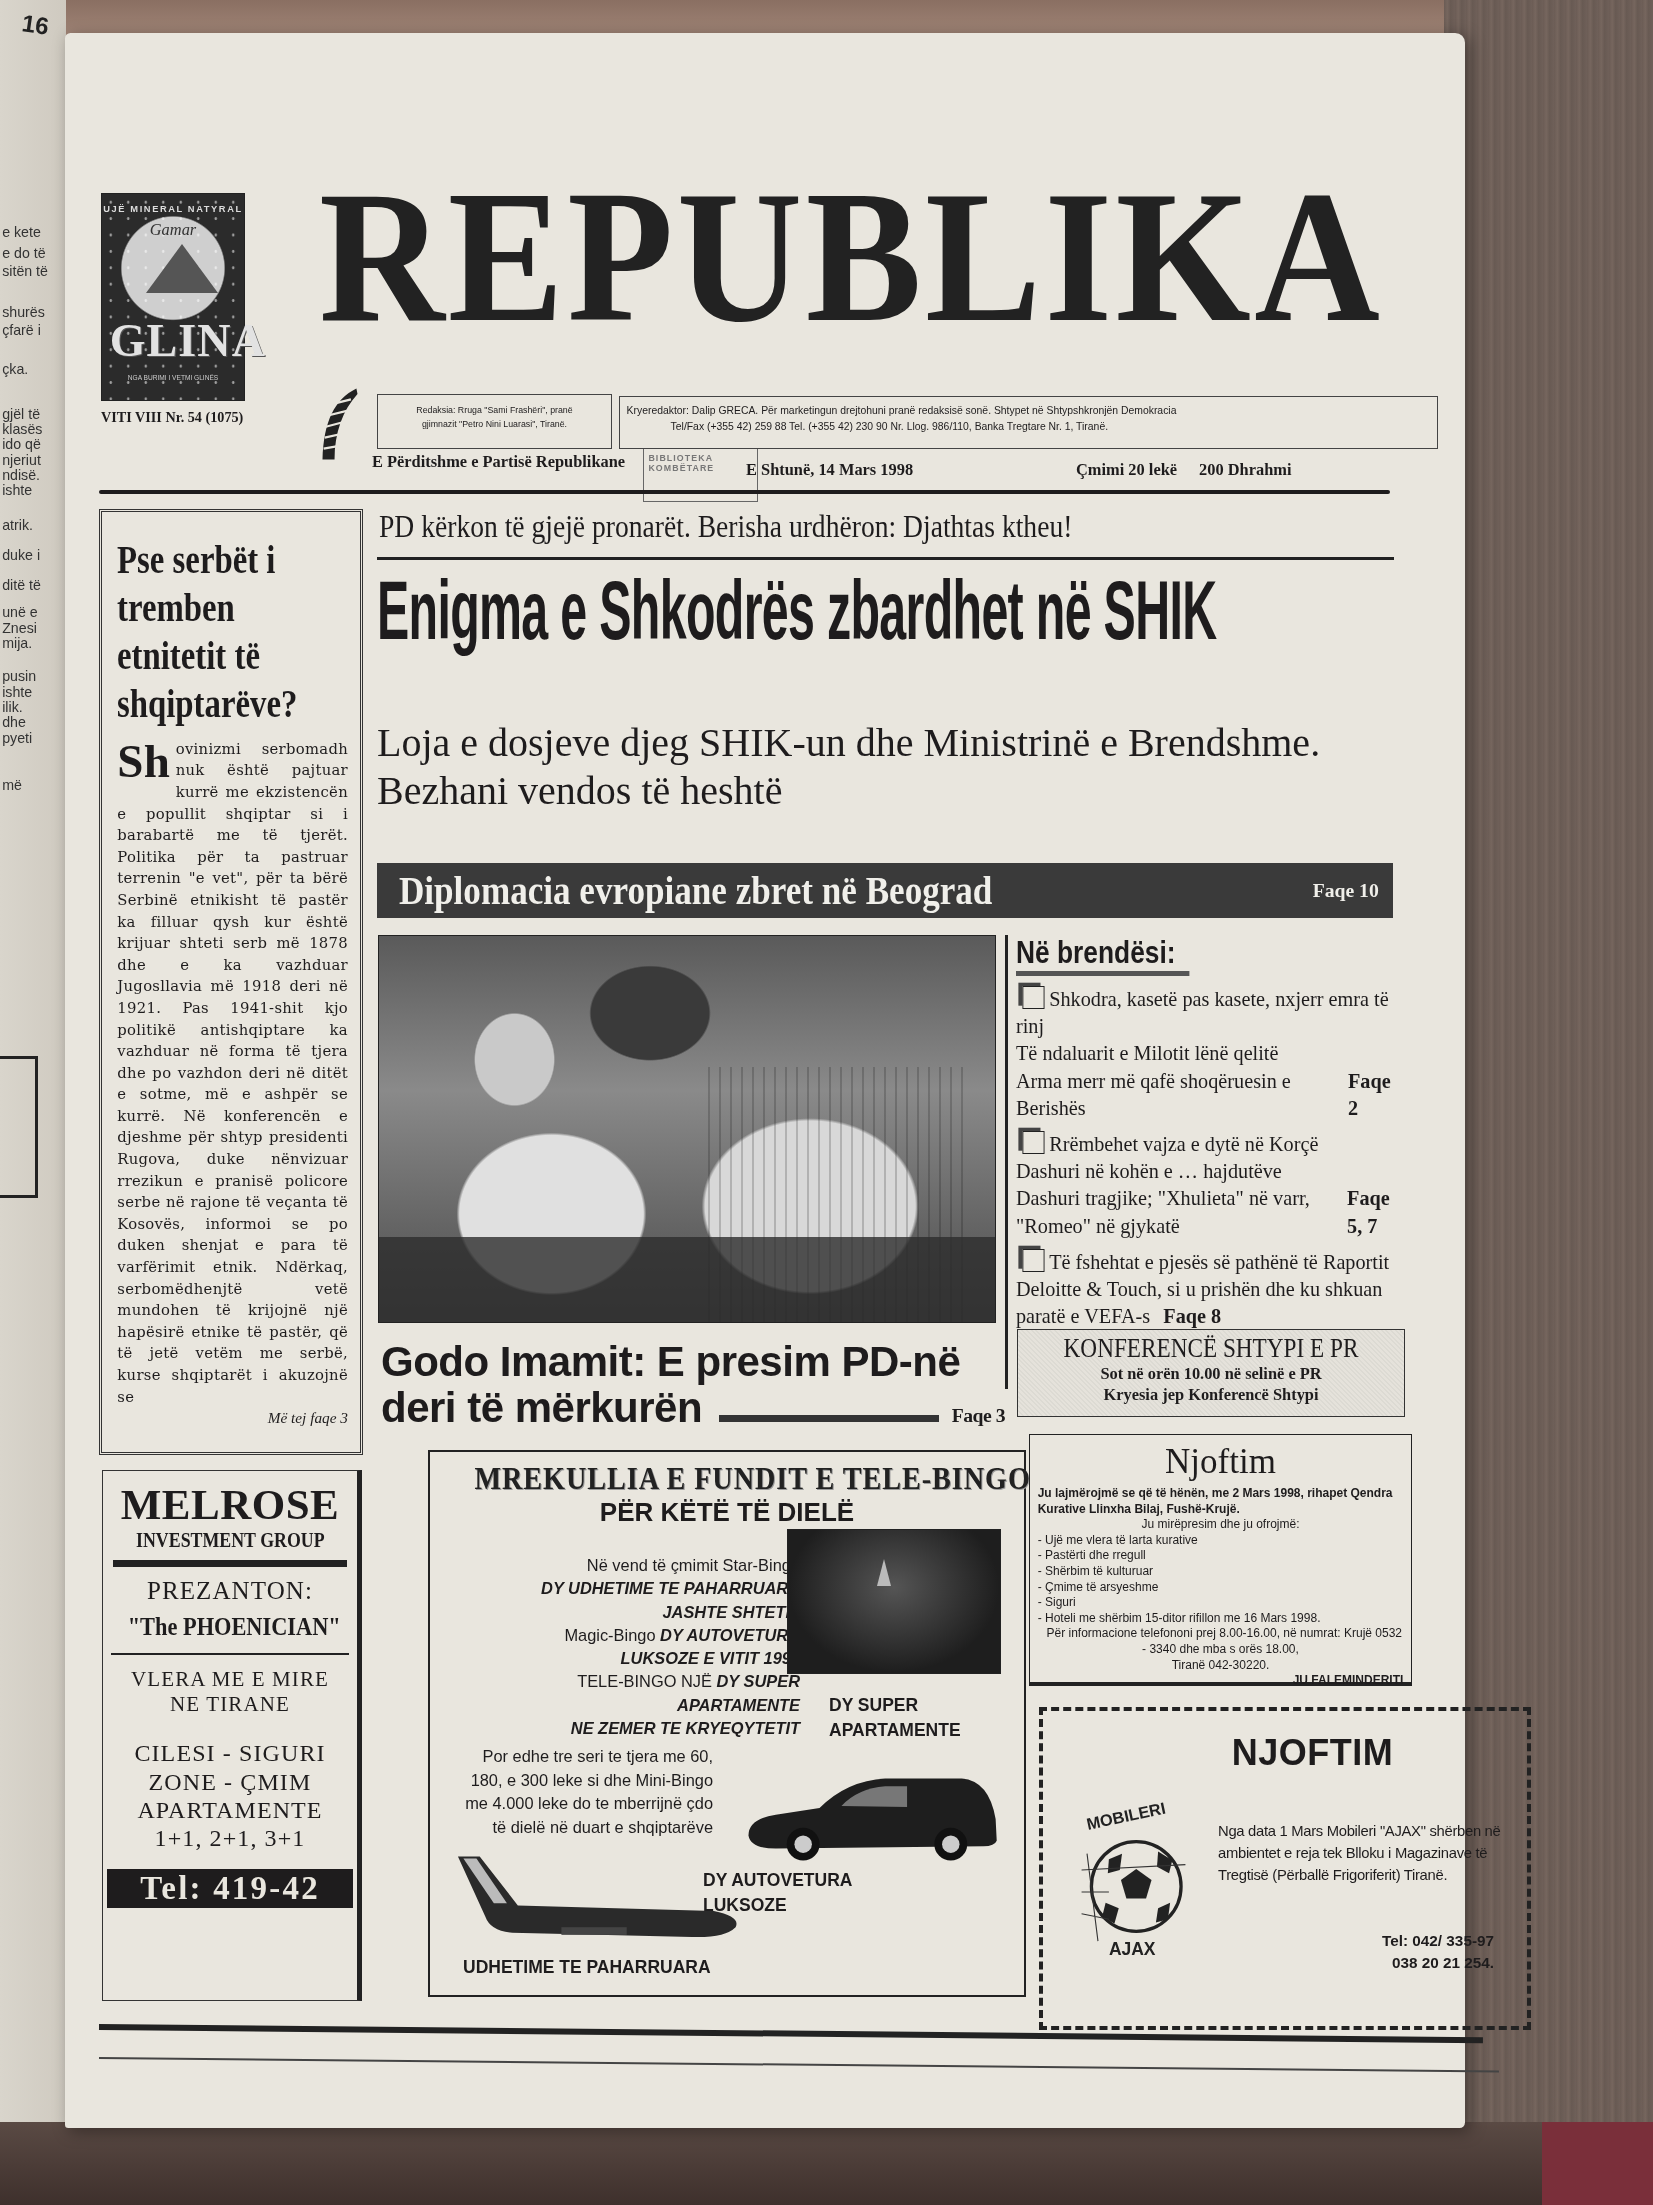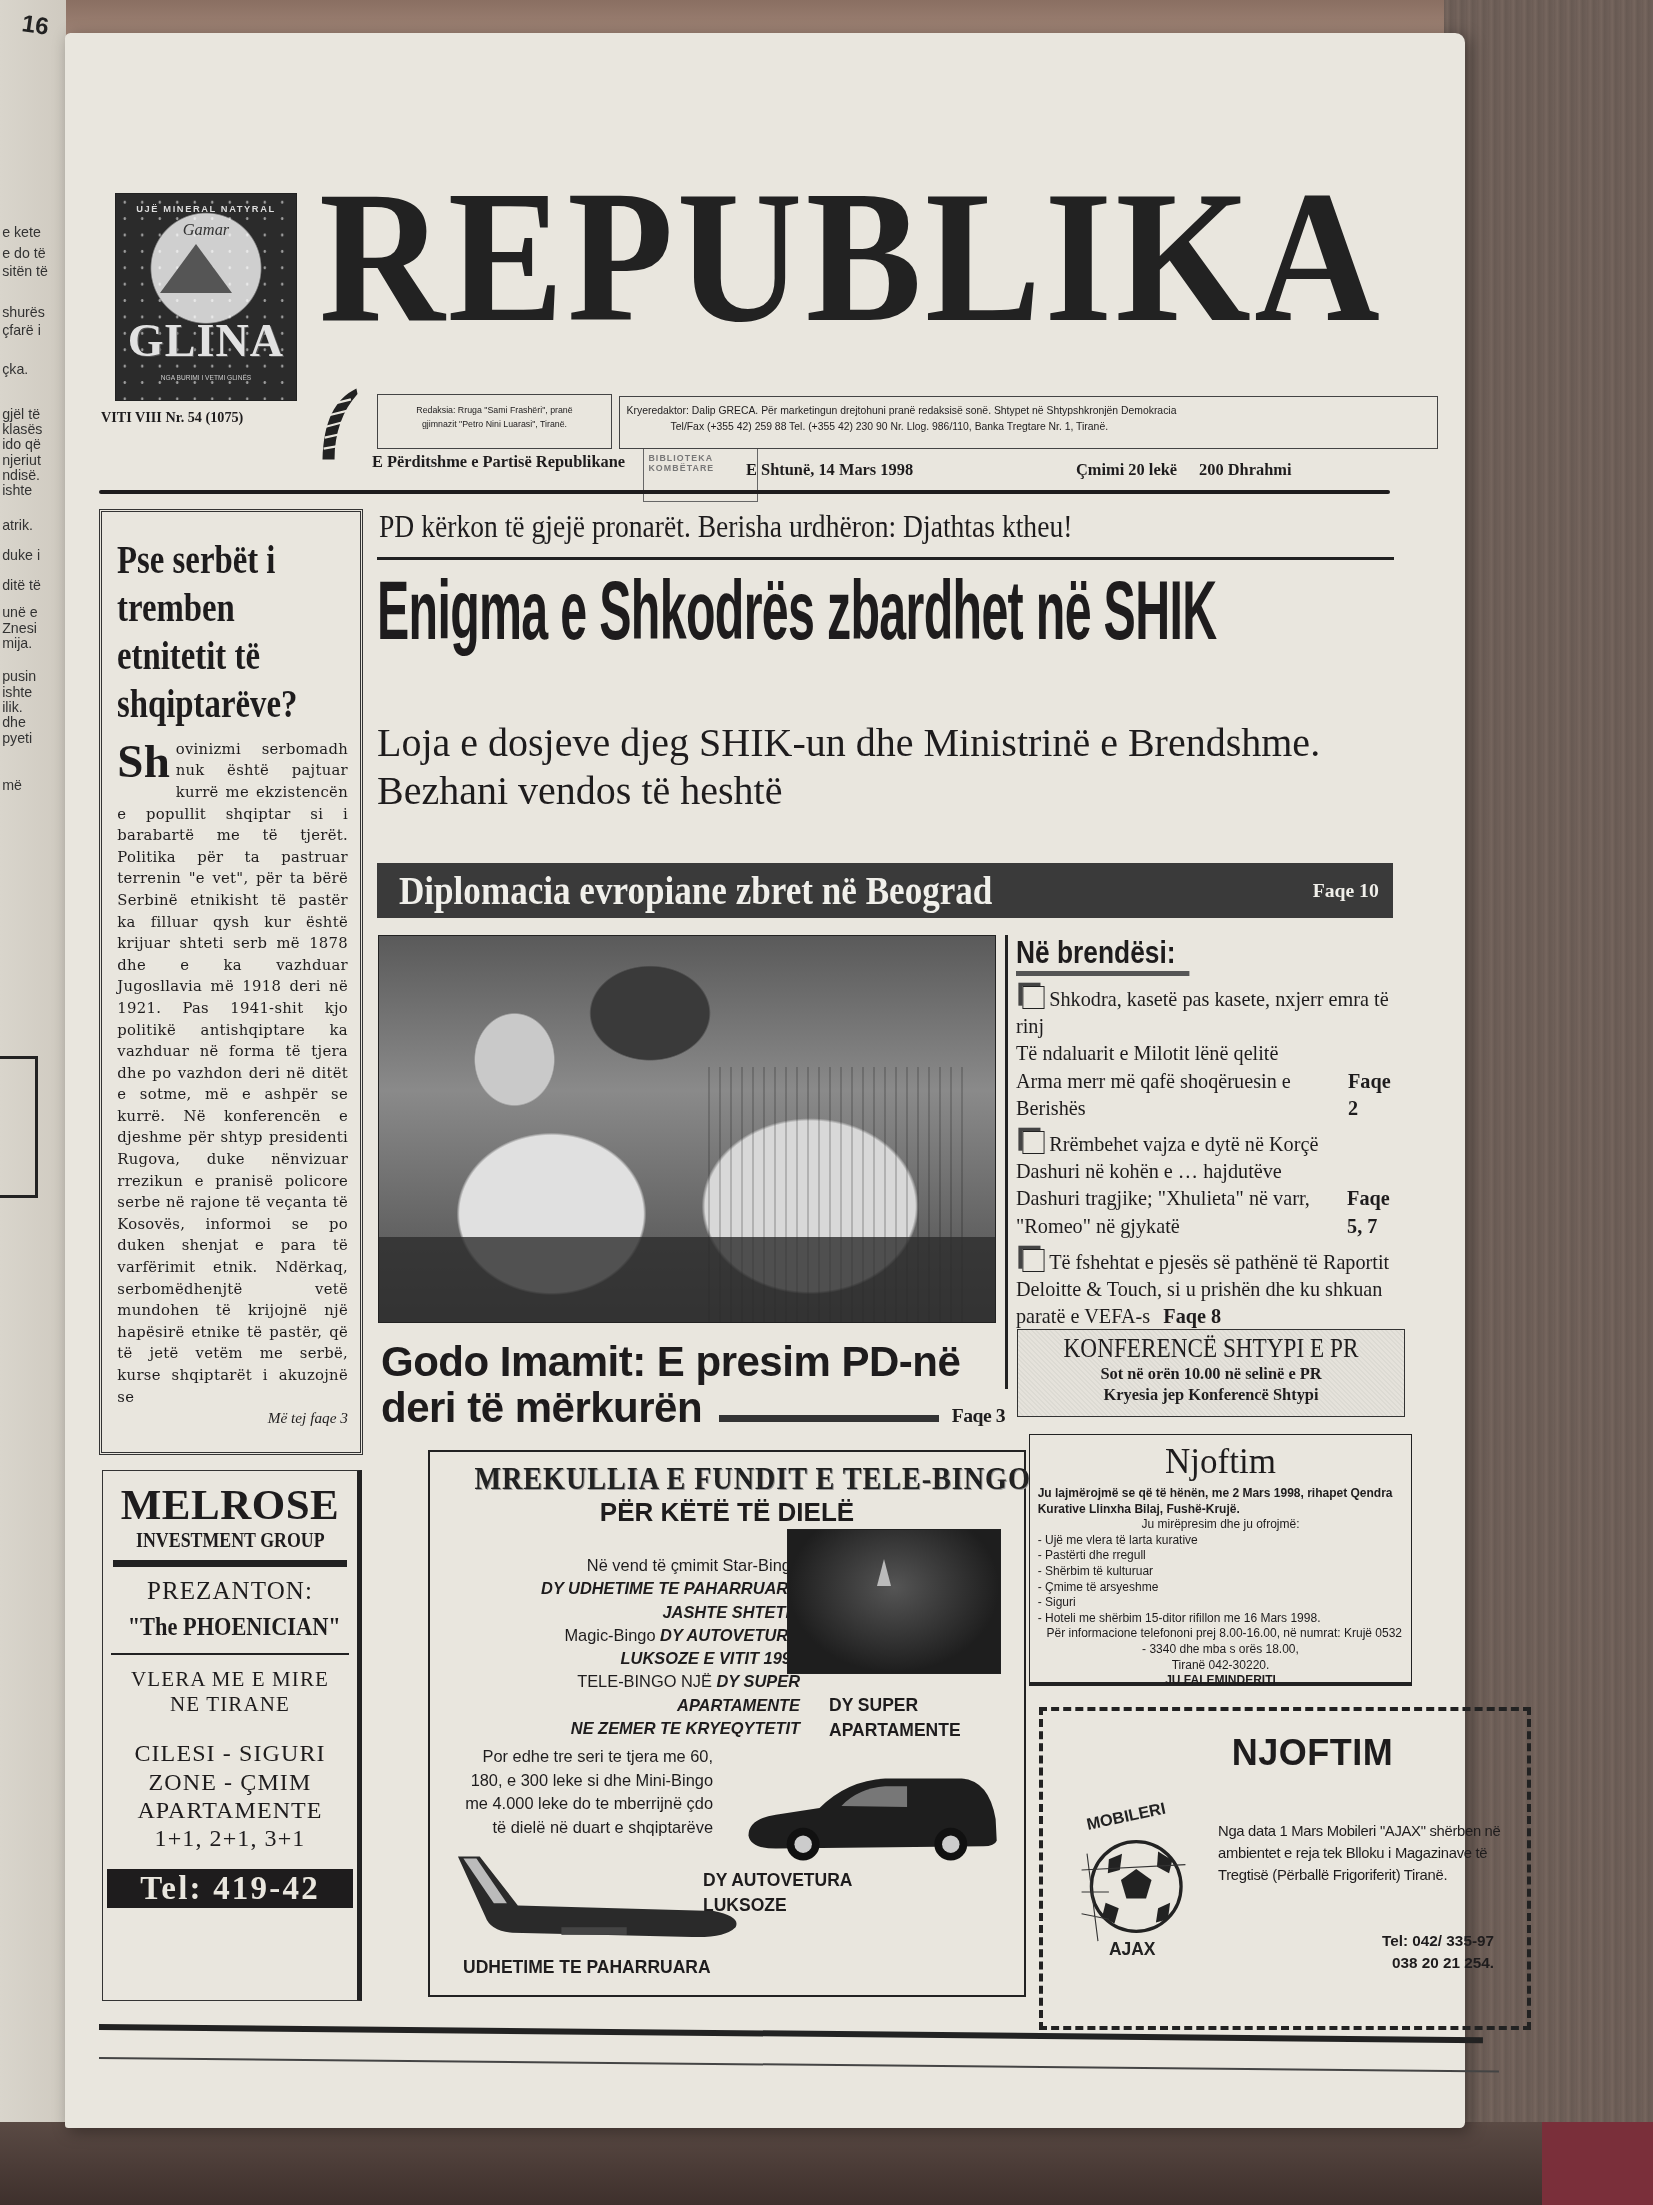--- a/index.html
+++ b/index.html
@@ -26,21 +26,21 @@
   .left-page .frag { position: absolute; left: 2.2px; font: 14.2px "Liberation Sans", sans-serif; color: #333; white-space: nowrap; }
   .left-page .frag-box { position: absolute; left: 0; width: 38px; height: 142px; border: 3.3px solid #222; border-left: none; }
 
   
   .page { position: absolute; left: 65px; top: 33px; width: 1400px; height: 2095px;
     background: #e9e6de;
     border-radius: 5.5px 9.8px 5.5px 3.3px;
     box-shadow: 4.4px 3.3px 16.4px rgba(0,0,0,.35); }
 
   
-  .ad-glina { position: absolute; left: 50px; top: 160px; width: 182px; height: 208px;
+  .ad-glina { position: absolute; left: 36px; top: 160px; width: 144px; height: 208px;
     background: radial-gradient(circle at 50% 36%, #cfcfcf 0 34%, #2b2b2b 35%);
     border: 1.1px solid #222; }
   .ad-glina .ring-text { position: absolute; left: 0; right: 0; top: 9.8px; text-align: center; font: bold 9.3px "Liberation Sans", sans-serif; color: #ddd; letter-spacing: 1.6px; }
   .ad-glina .script { position: absolute; left: 0; right: 0; top: 26px; text-align: center; font: italic 16.4px "Liberation Serif", serif; color: #333; }
   .ad-glina .mountain { position: absolute; left: 44px; top: 50px; width: 0; height: 0;
     border-left: 36px solid transparent; border-right: 36px solid transparent; border-bottom: 49px solid #555; }
   .ad-glina .brand { position: absolute; left: 7.7px; right: 7.7px; top: 120px; text-align: center;
     font: bold 46px "Liberation Serif", serif; color: #e2e2e2; letter-spacing: 1.1px;
     text-shadow: 1.1px 1.1px 0 #555; }
   .ad-glina .subline { position: absolute; left: 0; right: 0; top: 180px; text-align: center; font: 6.6px "Liberation Sans", sans-serif; color: #ccc; }
@@ -140,21 +140,21 @@
   .melrose .e { font: 21px/1.2 "Liberation Serif", serif; letter-spacing: 1.1px; }
   .melrose .f { font: 24px/1.18 "Liberation Serif", serif; letter-spacing: 1.1px; margin-top: 22px; }
   .melrose .tel { background: #1e1c1d; color: #e9e6de; font: bold 33px "Liberation Serif", serif; letter-spacing: 2.2px; margin: 16.4px -3.3px 0; padding: 1.1px 0; }
 
   
   .njoftim1 { position: absolute; left: 964px; top: 1401px; width: 383px; height: 252px; border: 1.6px solid #222; border-bottom-width: 4.4px; padding: 6.6px 7.7px; }
   .njoftim1 .h { font: 35px "Liberation Serif", serif; text-align: center; }
   .njoftim1 .intro { font: bold 12px/1.3 "Liberation Sans", sans-serif; margin-top: 4.4px; }
   .njoftim1 .center { font: 12px/1.3 "Liberation Sans", sans-serif; text-align: center; }
   .njoftim1 ul { list-style: none; font: 12px/1.3 "Liberation Sans", sans-serif; }
-  .njoftim1 .thanks { font: bold 12px "Liberation Sans", sans-serif; text-align: center; }
+  .njoftim1 .thanks { font: bold 12px "Liberation Sans", sans-serif; text-align: right; }
 
   
   .ajax { position: absolute; left: 974px; top: 1674px; width: 492px; height: 323px; border: 4.4px dashed #222; padding: 11px; }
   .ajax .h { font: bold 36px "Liberation Sans", sans-serif; text-align: center; letter-spacing: 0.5px; margin-top: 9.8px; margin-left: 55px; }
   .ajax .ball { position: absolute; left: 33px; top: 88px; width: 115px; height: 164px; }
   .ajax .txt { position: absolute; left: 175px; top: 109px; width: 284px; font: 14.8px/1.5 "Liberation Sans", sans-serif; letter-spacing: -0.3px; }
   .ajax .tel { position: absolute; right: 33px; top: 219px; text-align: right; font: bold 15.3px/1.45 "Liberation Sans", sans-serif; }
 
   .bottom-rule { position: absolute; left: 34px; top: 1991px; width: 1384px; height: 5.5px; background: #222; transform: rotate(.55deg); transform-origin: left; }
   .bottom-rule2 { position: absolute; left: 34px; top: 2024px; width: 1400px; height: 2.2px; background: #444; transform: rotate(.55deg); transform-origin: left; }

